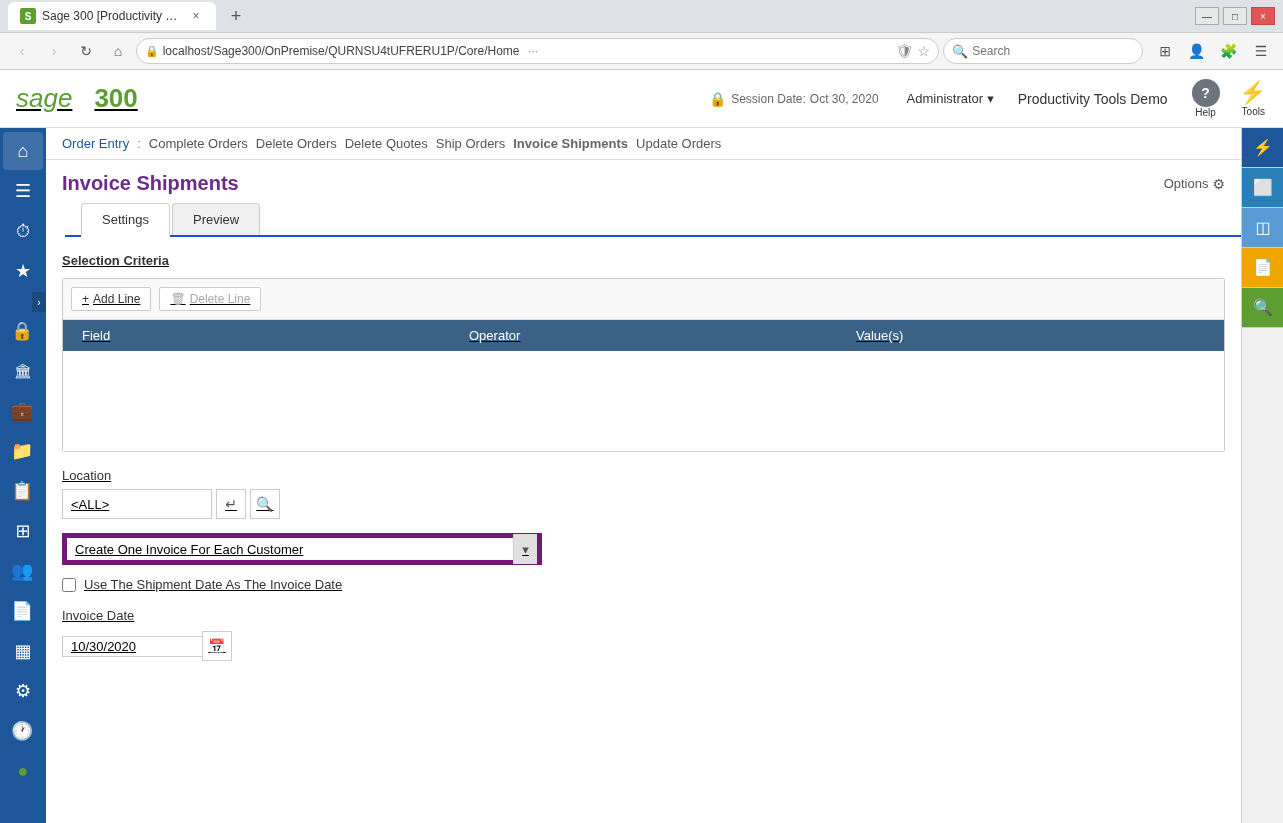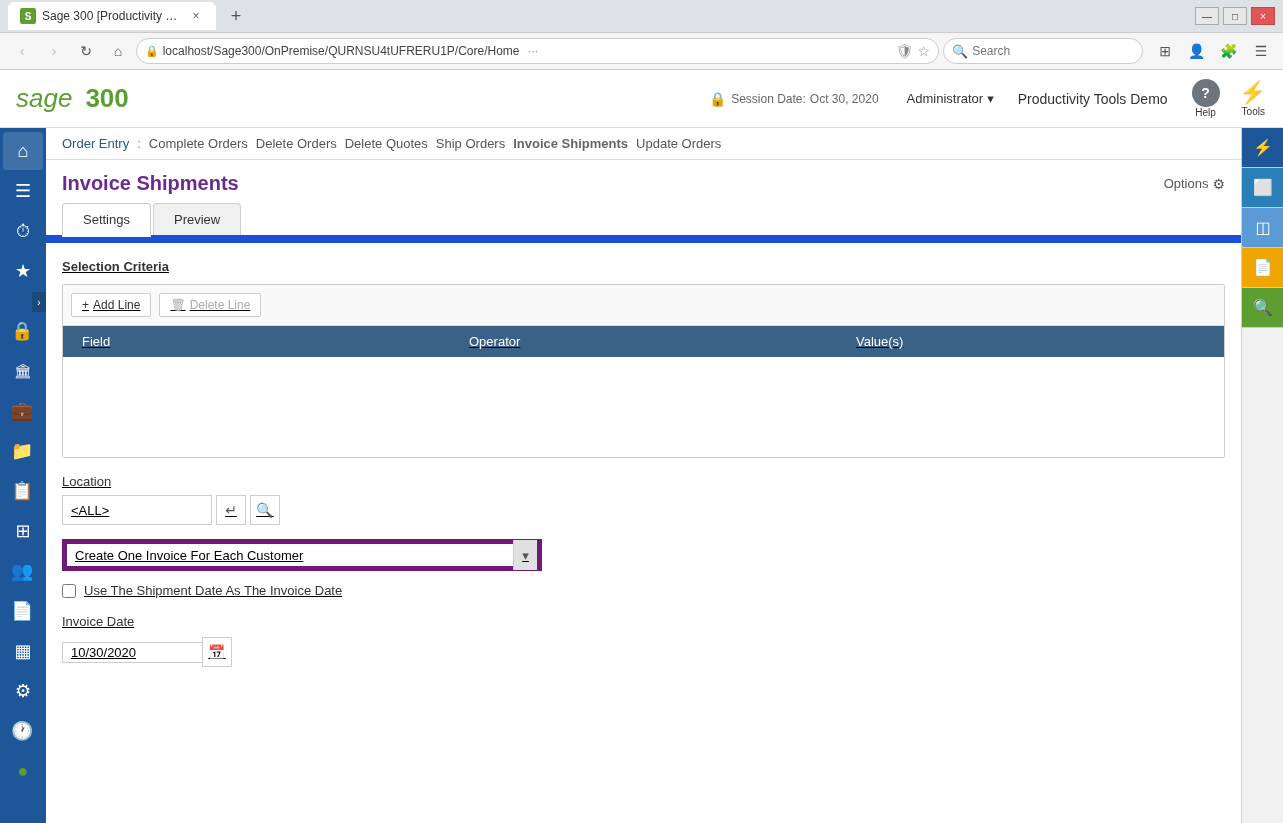--- a/index.html
+++ b/index.html
@@ -21,21 +21,21 @@
     .search-box { width: 200px; height: 26px; border: 1px solid #ccc; border-radius: 13px; background: white; display: flex; align-items: center; padding: 0 8px; gap: 4px; font-size: 12px; }
     .search-box input { border: none; outline: none; font-size: 12px; flex: 1; background: transparent; }
     .nav-icons { display: flex; gap: 4px; margin-left: 4px; }
     .nav-icon-btn { width: 28px; height: 28px; display: flex; align-items: center; justify-content: center; border-radius: 4px; color: #555; font-size: 14px; cursor: pointer; border: none; background: transparent; }
 
     
     .app-wrapper { display: flex; flex-direction: column; height: calc(823px - 70px); }
 
     
     .app-header { background: white; height: 58px; display: flex; align-items: center; padding: 0 16px; border-bottom: 1px solid #ddd; gap: 12px; }
-    .sage-logo { display: flex; align-items: flex-start; gap: 9px; }
+    .sage-logo { display: flex; align-items: flex-start; gap: 18px; text-decoration: underline; }
     .sage-logo .sage-text { color: #5c9e31; font-size: 26px; font-weight: 300; }
     .header-spacer { flex: 1; }
     .session-info { display: flex; align-items: center; gap: 4px; color: #666; font-size: 12px; }
     .admin-btn { display: flex; align-items: center; gap: 4px; color: #333; font-size: 13px; cursor: pointer; margin-left: 16px; }
     .header-help { display: flex; flex-direction: column; align-items: center; cursor: pointer; margin-left: 12px; }
     .header-help .help-circle { width: 28px; height: 28px; border-radius: 50%; background: #6c757d; color: white; display: flex; align-items: center; justify-content: center; font-size: 14px; font-weight: bold; }
     .header-tools { display: flex; flex-direction: column; align-items: center; cursor: pointer; margin-left: 8px; }
 
     
     .main-area { display: flex; flex: 1; overflow: hidden; }
@@ -59,21 +59,21 @@
     
     .page-content { flex: 1; background: white; overflow-y: auto; padding: 0; }
 
     
     .page-header { padding: 12px 16px 8px; display: flex; align-items: center; justify-content: space-between; }
     .page-title { color: #6b2a8c; font-size: 20px; font-weight: bold; }
     .options-btn { display: flex; align-items: center; gap: 4px; color: #555; font-size: 13px; cursor: pointer; }
     .gear-icon { color: #555; font-size: 14px; }
 
     
-    .tabs-bar { display: flex; border-bottom: 8px solid #1d4ed8; padding: 0 16px; }
+    .tabs-bar { display: flex; border-bottom: 2px solid #1d4ed8; padding: 0 16px; margin-left: 19px; }
     .tab { padding: 8px 20px; cursor: pointer; font-size: 13px; border: 1px solid #ccc; border-bottom: none; background: #f0f0f0; color: #333; margin-right: 2px; border-radius: 4px 4px 0 0; }
     .tab.active { background: white; border-bottom: 2px solid white; margin-bottom: -2px; font-weight: 500; color: #333; }
 
     
     .form-content { padding: 16px; text-decoration: underline; }
 
     .section-label { font-size: 13px; font-weight: 600; color: #333; margin-bottom: 10px; }
 
     
     .selection-criteria { border: 1px solid #ccc; border-radius: 2px; }

